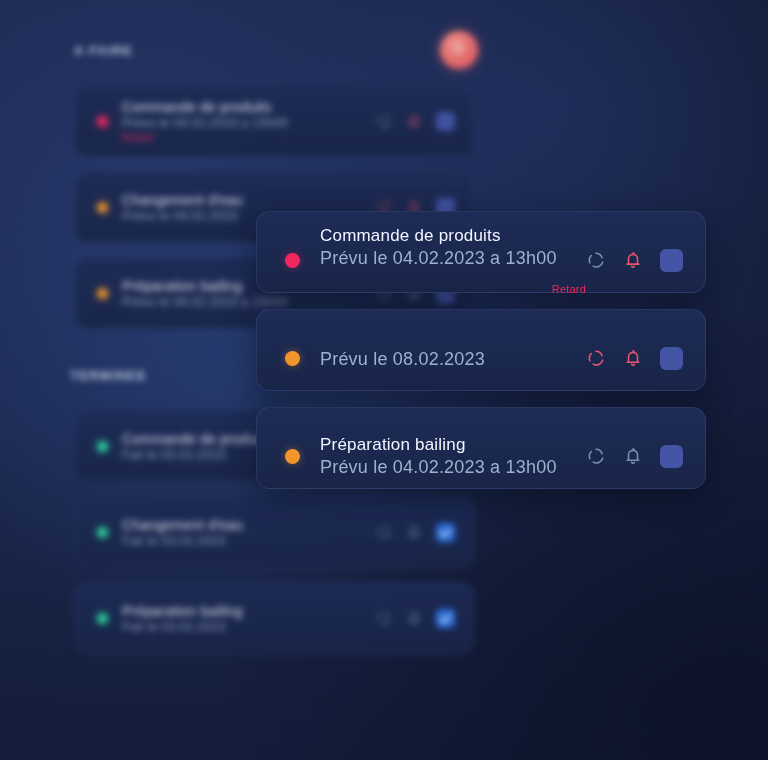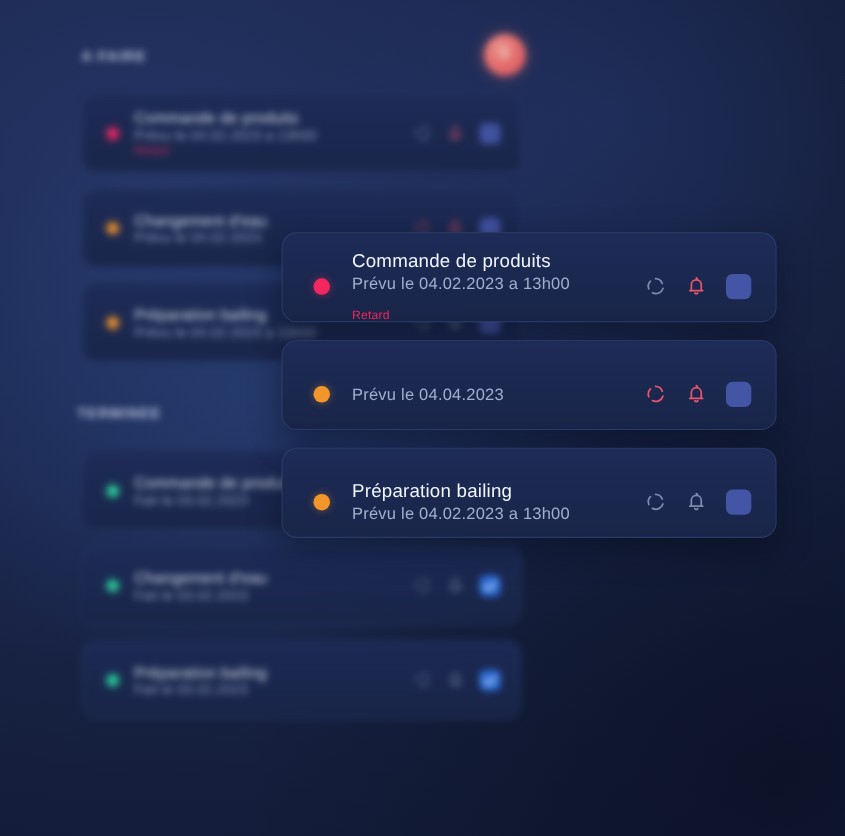--- a/index.html
+++ b/index.html
@@ -150,24 +150,24 @@
     box-shadow: 0 10px 30px rgba(5,10,26,0.45);
   }
   .fg-panel .card:last-child { margin-bottom: 12px; }
 
   .fg-panel .dot { width: 15px; height: 15px; margin-right: 20px; }
 
   .fg-panel .card-title {
     font-size: 17px; color: #f2f6ff; font-weight: 400; letter-spacing: .2px;
   }
   .fg-panel .card-sub {
-    font-size: 15px; color: #9fb0cf; margin-top: 2px; letter-spacing: .2px;
+    font-size: 18px; color: #9fb0cf; margin-top: 2px; letter-spacing: .2px;
   }
   .fg-panel .card-flag {
-    font-size: 11px; color: #f2275f; margin-top: 14px; letter-spacing: .2px;
+    font-size: 11px; color: #f2275f; margin-top: 14px; letter-spacing: .2px; text-align: right;
   }
 
   .fg-panel .actions { gap: 17px; }
   .fg-panel .chk { width: 23px; height: 23px; border-radius: 6px; }
 
   svg { display: block; }
 </style>
 </head>
 <body>
 
@@ -362,21 +362,21 @@
             <path d="M5 17h14"></path>
             <path d="M10.4 19.6a1.8 1.8 0 0 0 3.2 0"></path>
           </svg>
         </button>
         <span class="chk"></span>
       </div>
     </div>
     <div class="card">
       <span class="dot orange"></span>
       <div class="card-text">
-        <div class="card-sub">Prévu le 04.04.2023</div>
+        <div class="card-sub">Prévu le 08.02.2023</div>
       </div>
       <div class="actions">
         <button class="icon-btn">
           <svg width="20" height="20" viewBox="0 0 24 24" fill="none" stroke="#e8556e" stroke-width="1.9" stroke-linecap="round">
             <path d="M19.3 9.2A8 8 0 0 0 12 4"></path>
             <path d="M20 14.6A8 8 0 0 1 8.6 19.4"></path>
             <path d="M4.6 15.2A8 8 0 0 1 6.4 6.6"></path>
           </svg>
         </button>
         <button class="icon-btn">

